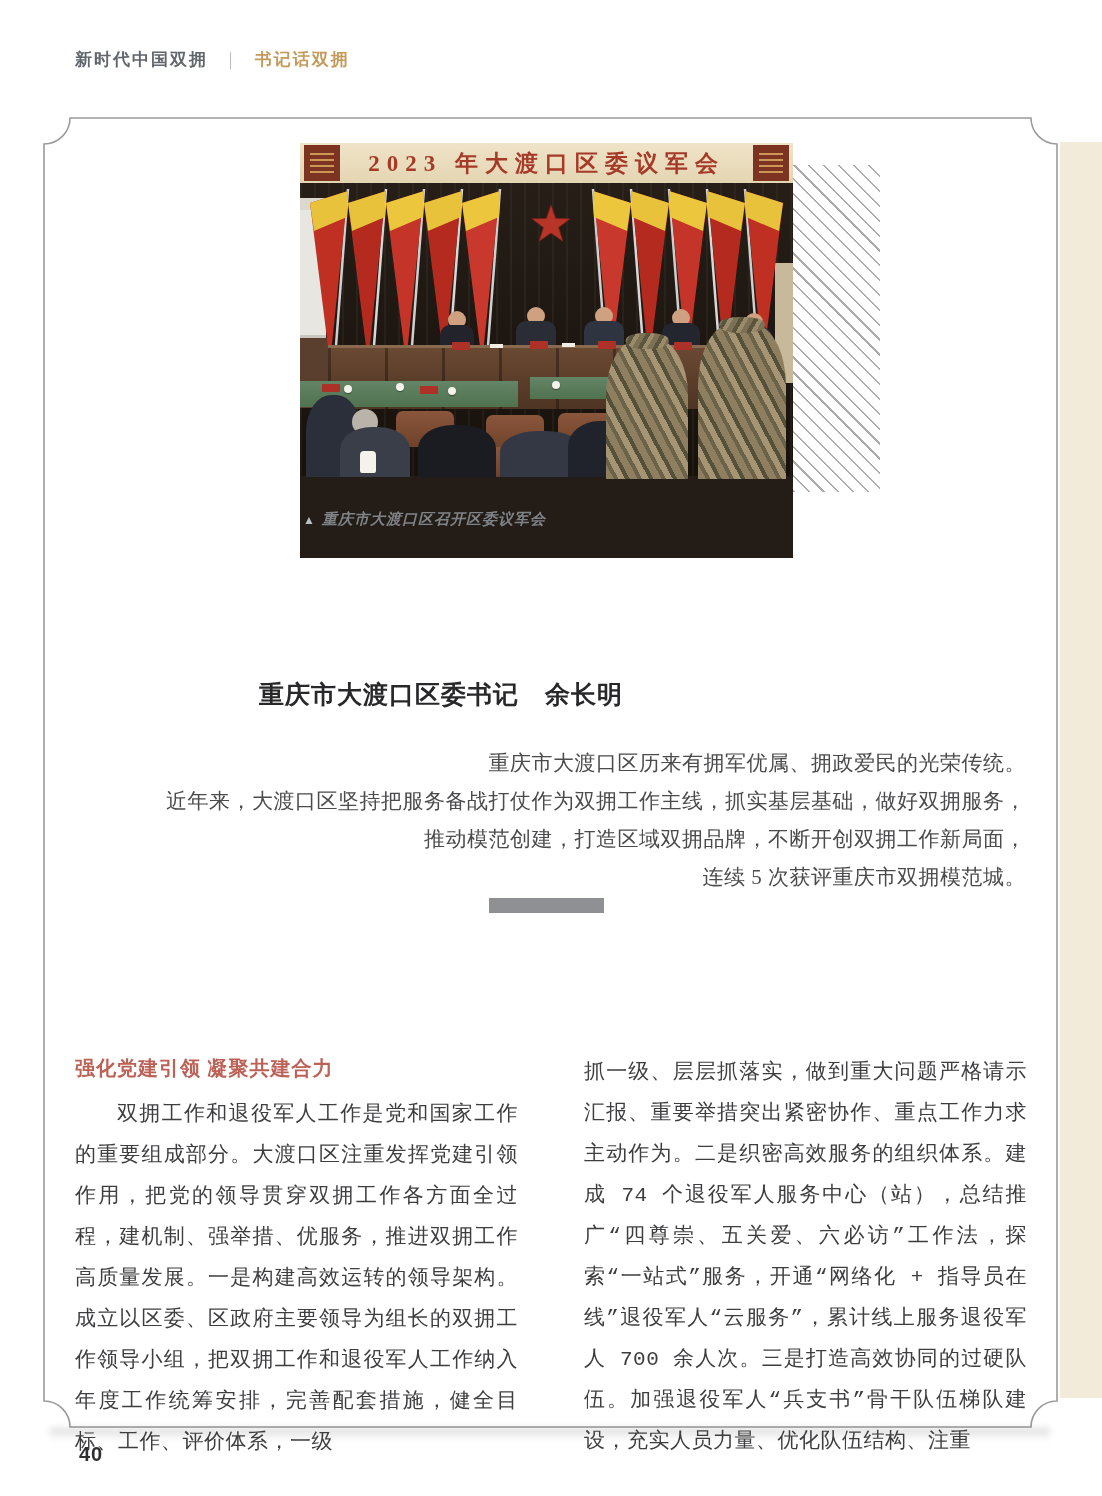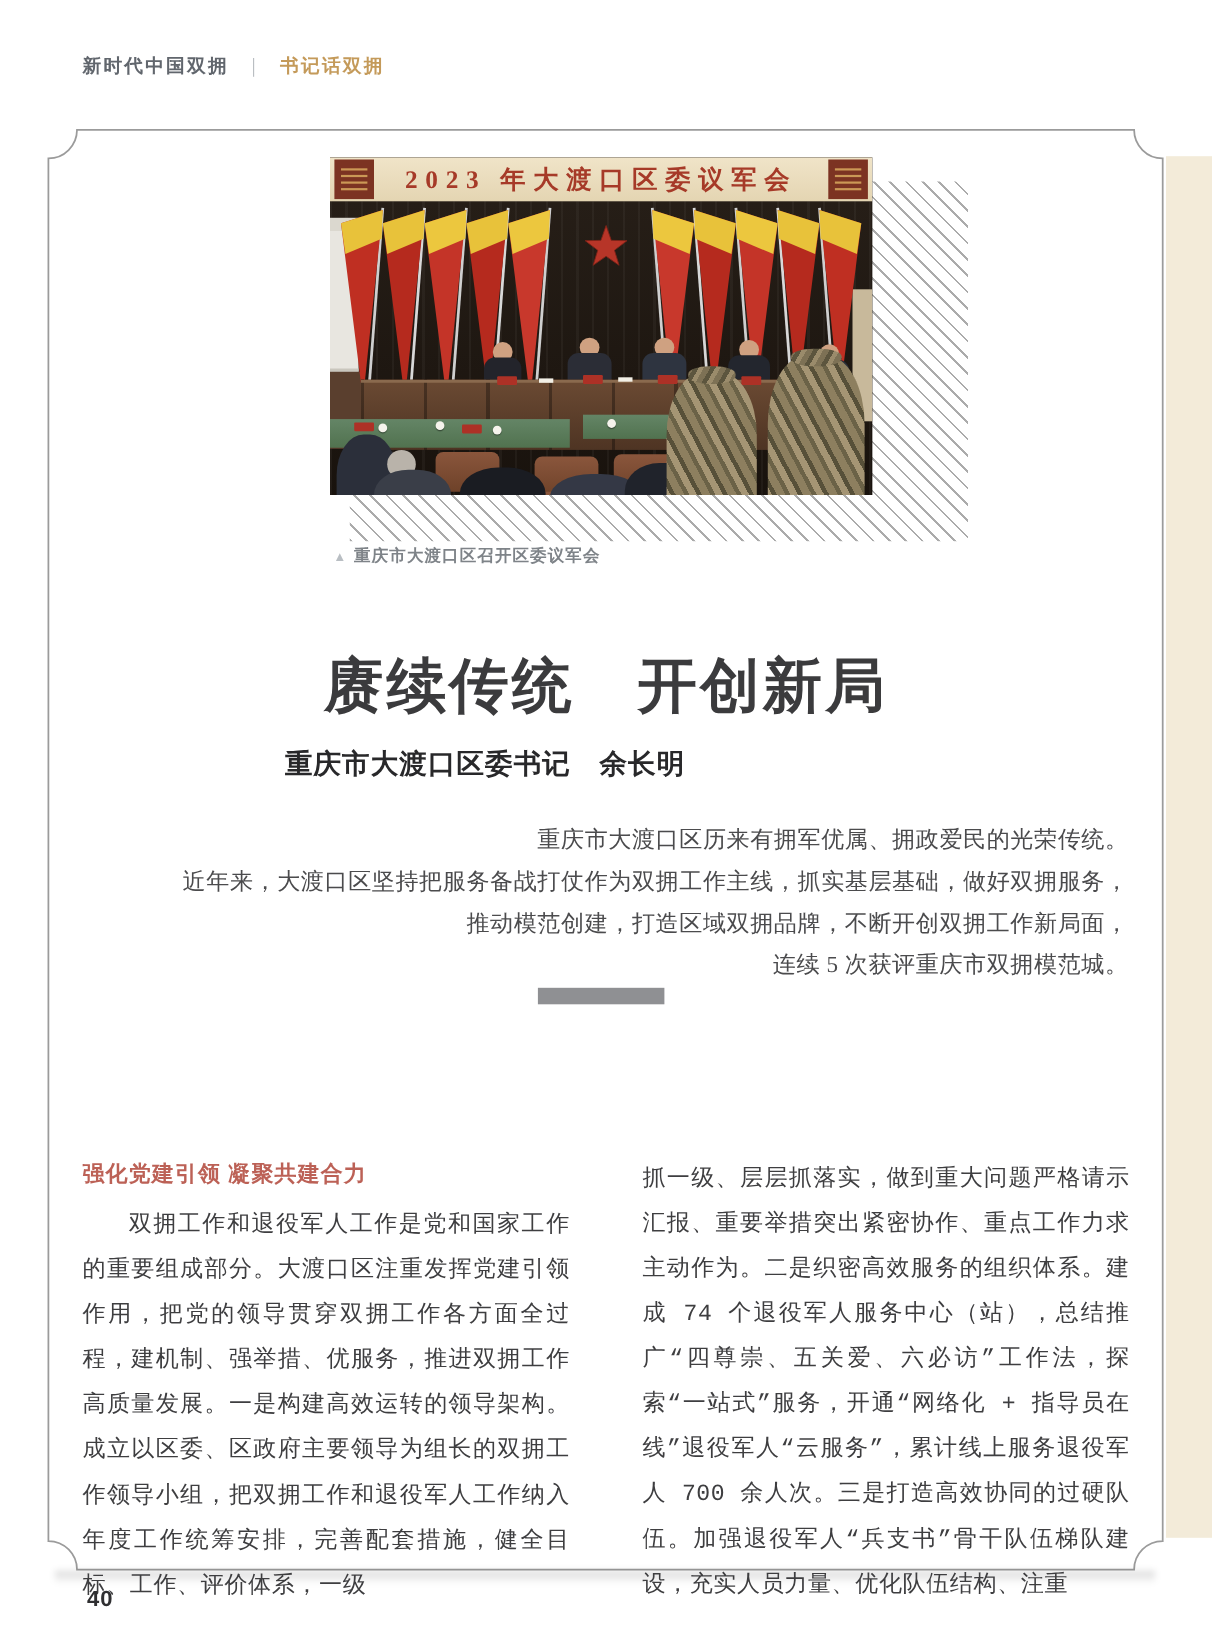--- a/index.html
+++ b/index.html
@@ -18,21 +18,21 @@
   .hdr{position:absolute;left:75px;top:48px;font-size:17px;font-weight:bold;letter-spacing:2px;}
   .hdr .l{color:#61666d;}
   .hdr .sep{color:#b9bdc2;font-weight:normal;margin:0 14px;}
   .hdr .r{color:#c49a5a;}
 
   
   .hatch{position:absolute;left:318px;top:165px;width:562px;height:327px;
         background:repeating-linear-gradient(45deg,#ababab 0 1.6px,transparent 1.6px 10.5px);}
 
   
-  .photo{position:absolute;left:300px;top:143px;width:493px;height:307px;overflow:hidden;background:#241c16;text-align:center;}
+  .photo{position:absolute;left:300px;top:143px;width:493px;height:415px;overflow:hidden;background:#241c16;text-align:center;}
   .ph-banner{position:absolute;left:0;top:0;width:100%;height:40px;
         background:linear-gradient(#f0e4c8,#e4d5b2);display:flex;align-items:center;justify-content:center;}
   .ph-banner .txt{font-family:"Liberation Serif","DejaVu Serif",serif;font-weight:bold;
         color:#a63a28;font-size:23px;letter-spacing:7px;white-space:nowrap;}
   .cap{position:absolute;top:2px;width:36px;height:36px;background:#7c3322;display:flex;
         flex-direction:column;justify-content:center;gap:4px;align-items:center;}
   .cap.le{left:4px;} .cap.ri{right:4px;}
   .cap i{display:block;width:24px;height:2px;background:#d9aa5f;opacity:.85;}
   .ph-stage{position:absolute;left:0;top:40px;width:493px;height:293px;
         background:linear-gradient(#241c16,#1a130e 70%,#120d0a),;}
@@ -56,21 +56,21 @@
   .green{position:absolute;background:linear-gradient(#648566,#51724f);}
   .cup{position:absolute;width:8px;height:8px;border-radius:50%;background:#f5f3ec;box-shadow:0 1px 1px rgba(0,0,0,.4);}
   .chair{position:absolute;background:linear-gradient(#8a563c,#6e4229);border-radius:7px 7px 0 0;}
   .blob{position:absolute;border-radius:45% 45% 0 0;}
   .camo{position:absolute;border-radius:40% 40% 0 0;
         background:repeating-linear-gradient(62deg,#8d7f5f 0 7px,#6b6247 7px 11px,#a59574 11px 17px,#575039 17px 21px);}
   .camo .cap2{position:absolute;left:50%;transform:translateX(-50%);top:-6px;width:52%;height:16px;border-radius:45%;
         background:repeating-linear-gradient(120deg,#7d7155 0 5px,#5c553e 5px 9px,#9a8b6b 9px 13px);}
   .kettle{position:absolute;width:16px;height:22px;background:#f4f2ea;border-radius:4px 4px 2px 2px;}
 
-  .caption{position:absolute;left:303px;top:496px;font-size:15px;font-weight:bold;color:#7e8388;letter-spacing:1px;}
+  .caption{position:absolute;left:303px;top:510px;font-size:15px;font-weight:bold;color:#7e8388;letter-spacing:1px;font-style:italic;}
   .caption .mk{color:#b9bec3;font-size:12px;margin-right:6px;}
 
   
   .title{position:absolute;left:0;top:588px;width:1102px;text-align:center;
         font-family:"Liberation Serif","DejaVu Serif",serif;font-weight:bold;
         font-size:54px;color:#3b3b3d;letter-spacing:3px;}
   .byline{position:absolute;left:0;top:678px;width:882px;text-align:center;
         font-weight:bold;font-size:25px;color:#28282a;letter-spacing:1px;}
   .intro{position:absolute;left:76px;top:744px;width:950px;text-align:right;
         font-family:"Liberation Serif","DejaVu Serif",serif;
@@ -244,21 +244,20 @@
         <i></i>
         <i></i>
         <i></i>
       </div>
   </div>
 
   <div class="caption">
     <span class="mk">▲</span><span>重庆市大渡口区召开区委议军会</span>
   </div>
 
-  <div class="title">赓续传统　开创新局</div>
   <div class="byline">重庆市大渡口区委书记　余长明</div>
 
   <div class="intro">
     <div>重庆市大渡口区历来有拥军优属、拥政爱民的光荣传统。</div>
     <div>近年来，大渡口区坚持把服务备战打仗作为双拥工作主线，抓实基层基础，做好双拥服务，</div>
     <div>推动模范创建，打造区域双拥品牌，不断开创双拥工作新局面，</div>
     <div>连续 5 次获评重庆市双拥模范城。</div>
   </div>
 
   <div class="divider"></div>

